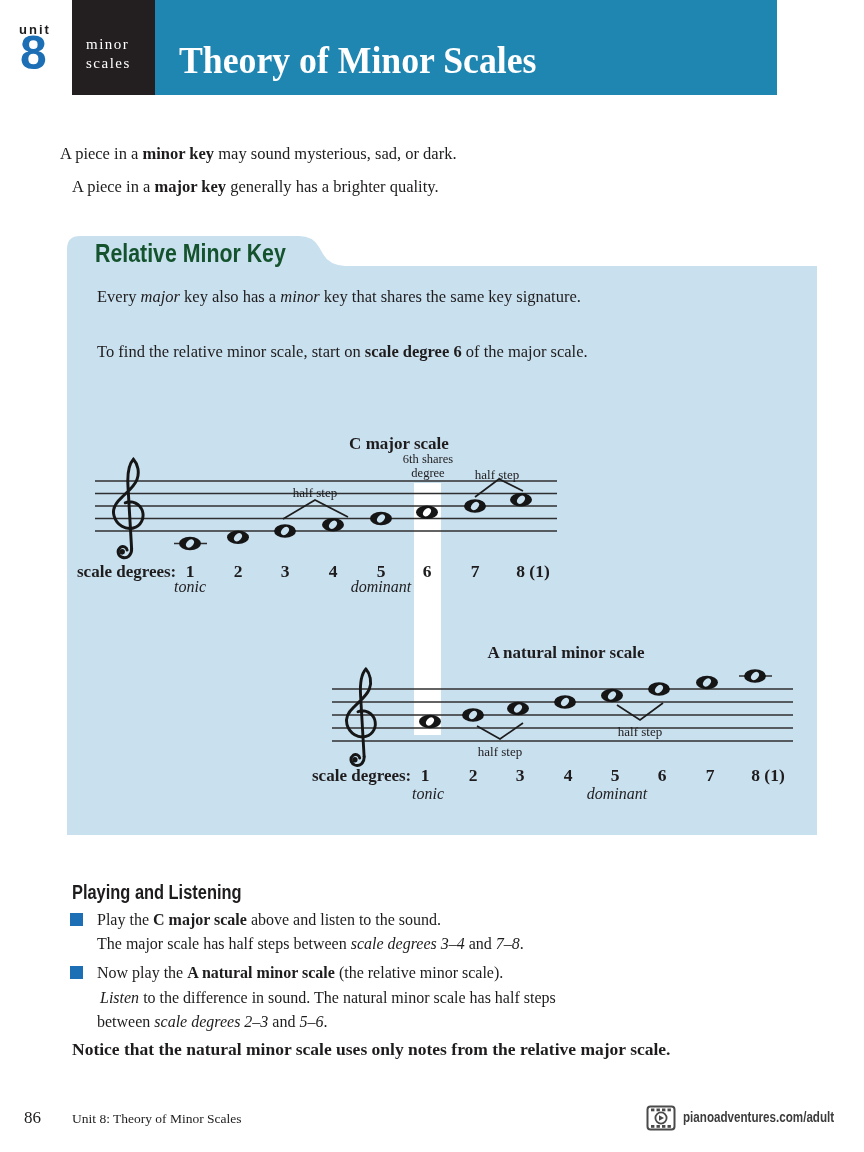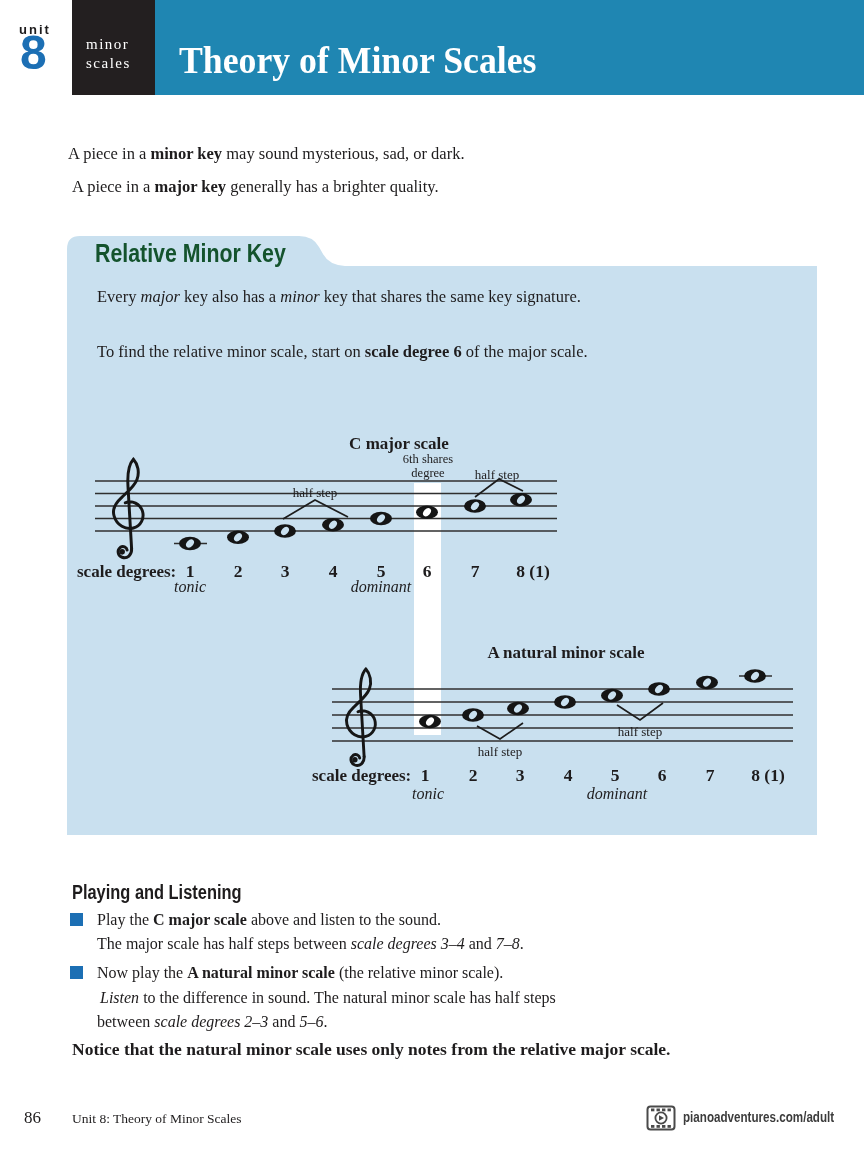--- a/index.html
+++ b/index.html
@@ -8,21 +8,21 @@
   .abs{position:absolute;}
   .b{font-weight:700;}
   .i{font-style:italic;}
   .cx{display:inline-block;transform:scaleX(.82);transform-origin:left top;white-space:nowrap;}
   .cc{transform:translateX(-50%);white-space:nowrap;}
   
   .unit-label{left:19px;top:22px;font:700 13px "Liberation Sans",sans-serif;letter-spacing:2px;color:#1e1c1d;}
   .unit-num{left:20px;top:28px;font:700 48px/50px "Liberation Sans",sans-serif;color:#1c6fb4;}
   .tagbox{left:72px;top:0;width:83px;height:95px;background:#231f20;}
   .tagtext{left:14px;top:35px;font:400 15px/19px "Liberation Serif",serif;color:#fff;letter-spacing:1.5px;}
-  .banner{left:155px;top:0;width:709px;height:95px;background:#1f86b2;text-align:right;}
+  .banner{left:155px;top:0;width:622px;height:95px;background:#1f86b2;text-align:right;}
   .banner-title{left:24px;top:38px;font:700 38px/44px "Liberation Serif",serif;color:#fff;
                 display:inline-block;transform:scaleX(.94);transform-origin:left top;white-space:nowrap;}
   
   .intro{font:400 16.5px/21px "Liberation Serif",serif;white-space:nowrap;}
   
   .bluebox{left:67px;top:266px;width:750px;height:569px;background:#c9e0ef;}
   .tabsvg{left:67px;top:236px;}
   .box-title{left:28px;top:-26px;font:700 26px/27px "Liberation Sans",sans-serif;color:#14532d;}
   .boxp{font:400 16.5px/22px "Liberation Serif",serif;white-space:nowrap;}
   .whitecol{left:347px;top:217px;width:27px;height:252px;background:#ffffff;z-index:1;}
@@ -52,21 +52,21 @@
 <div class="abs unit-num">8</div>
 
 <div class="abs tagbox">
   <div class="abs tagtext"><span>minor</span><br><span>scales</span></div>
 </div>
 
 <div class="abs banner">
   <span class="abs banner-title">Theory of Minor Scales</span>
 </div>
 
-<div class="abs intro" style="left:68px;top:143px"><span>A piece in a </span><span class="b">minor key</span><span> may sound mysterious, sad, or dark.</span></div>
+<div class="abs intro" style="left:60px;top:143px"><span>A piece in a </span><span class="b">minor key</span><span> may sound mysterious, sad, or dark.</span></div>
 <div class="abs intro" style="left:72px;top:176px"><span>A piece in a </span><span class="b">major key</span><span> generally has a brighter quality.</span></div>
 
 <svg class="abs tabsvg" width="290" height="30">
   <path d="M0 30 L0 13 Q0 0 13 0 L232 0 Q246 0 252 11 L256 18 Q262 29 278 30 Z" fill="#c9e0ef"></path>
 </svg>
 
 <div class="abs bluebox">
   <div class="abs box-title"><span class="cx">Relative Minor Key</span></div>
 
   <div class="abs boxp" style="left:30px;top:20px"><span>Every </span><span class="i">major</span><span> key also has a </span><span class="i">minor</span><span> key that shares the same key signature.</span></div>

